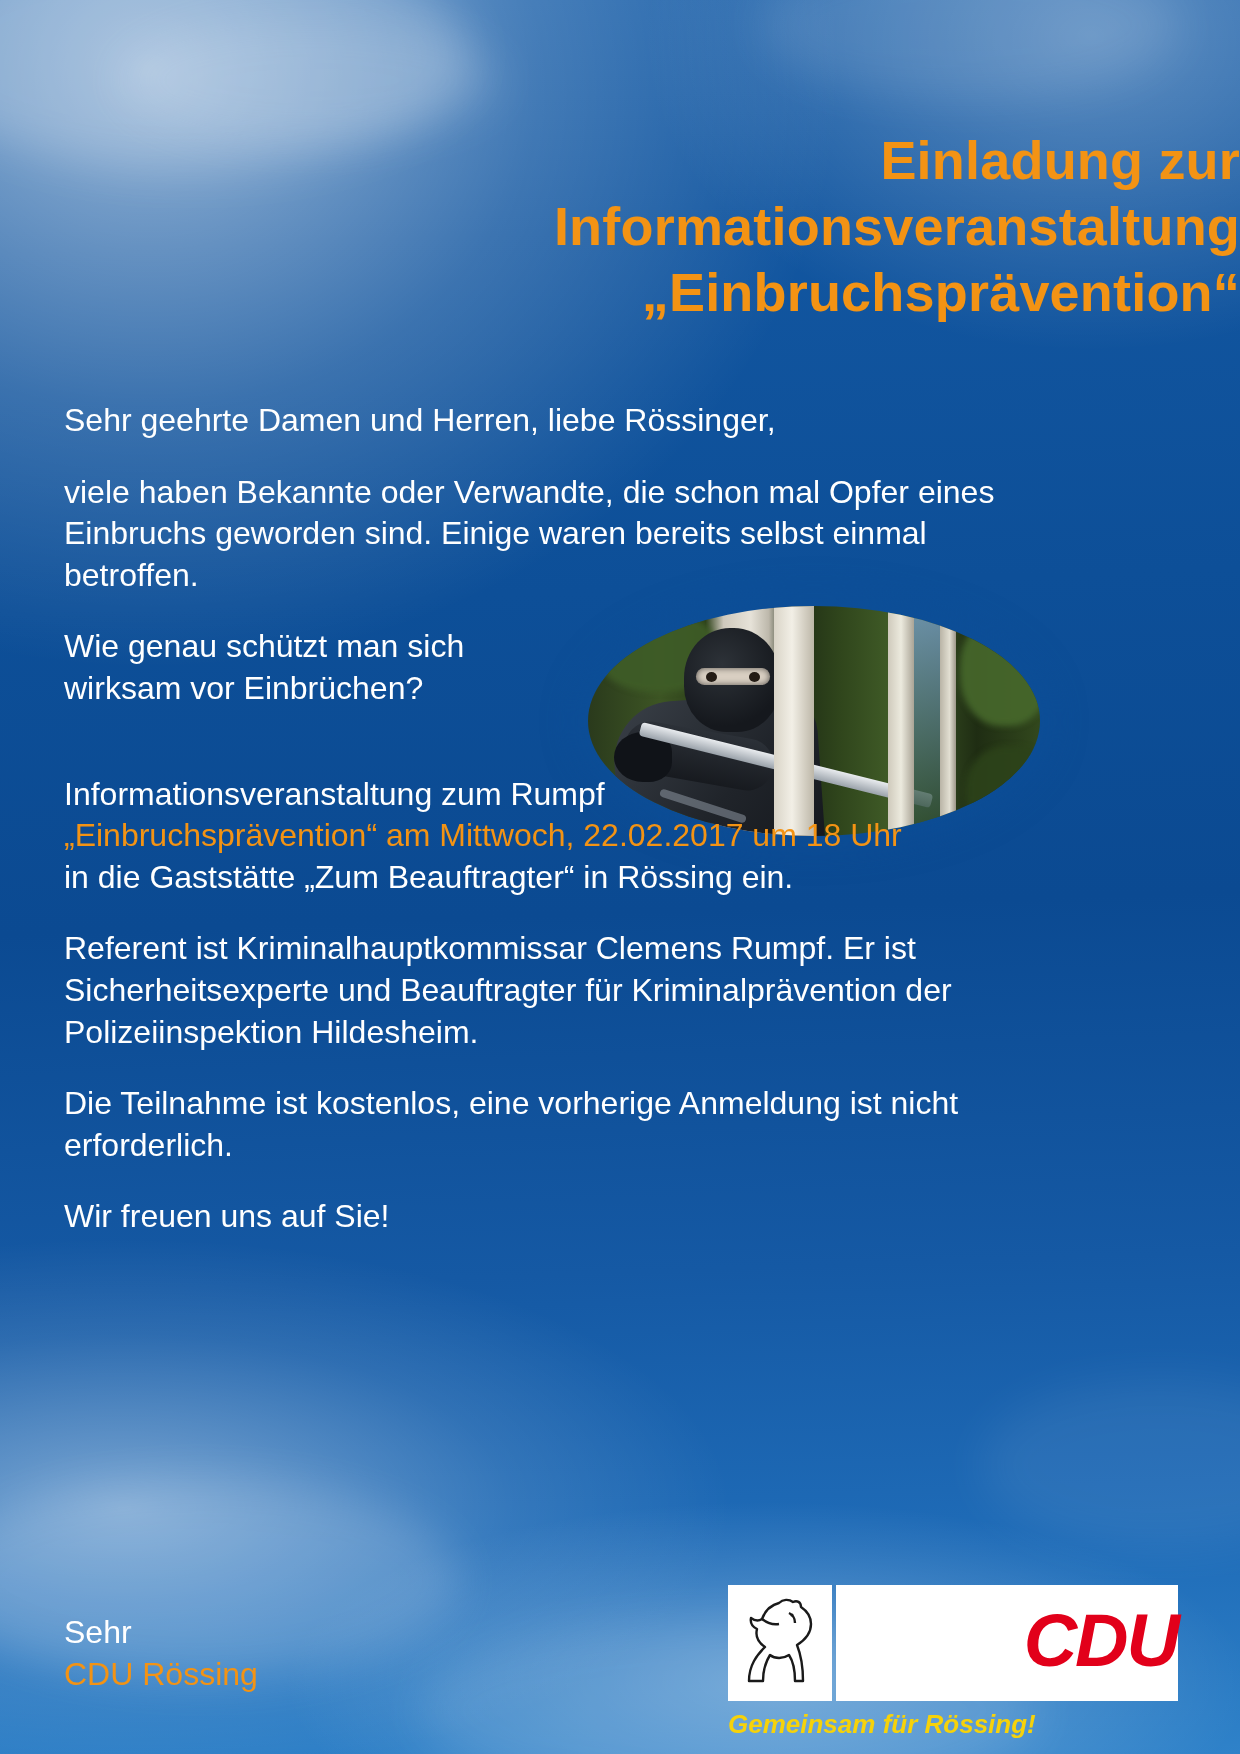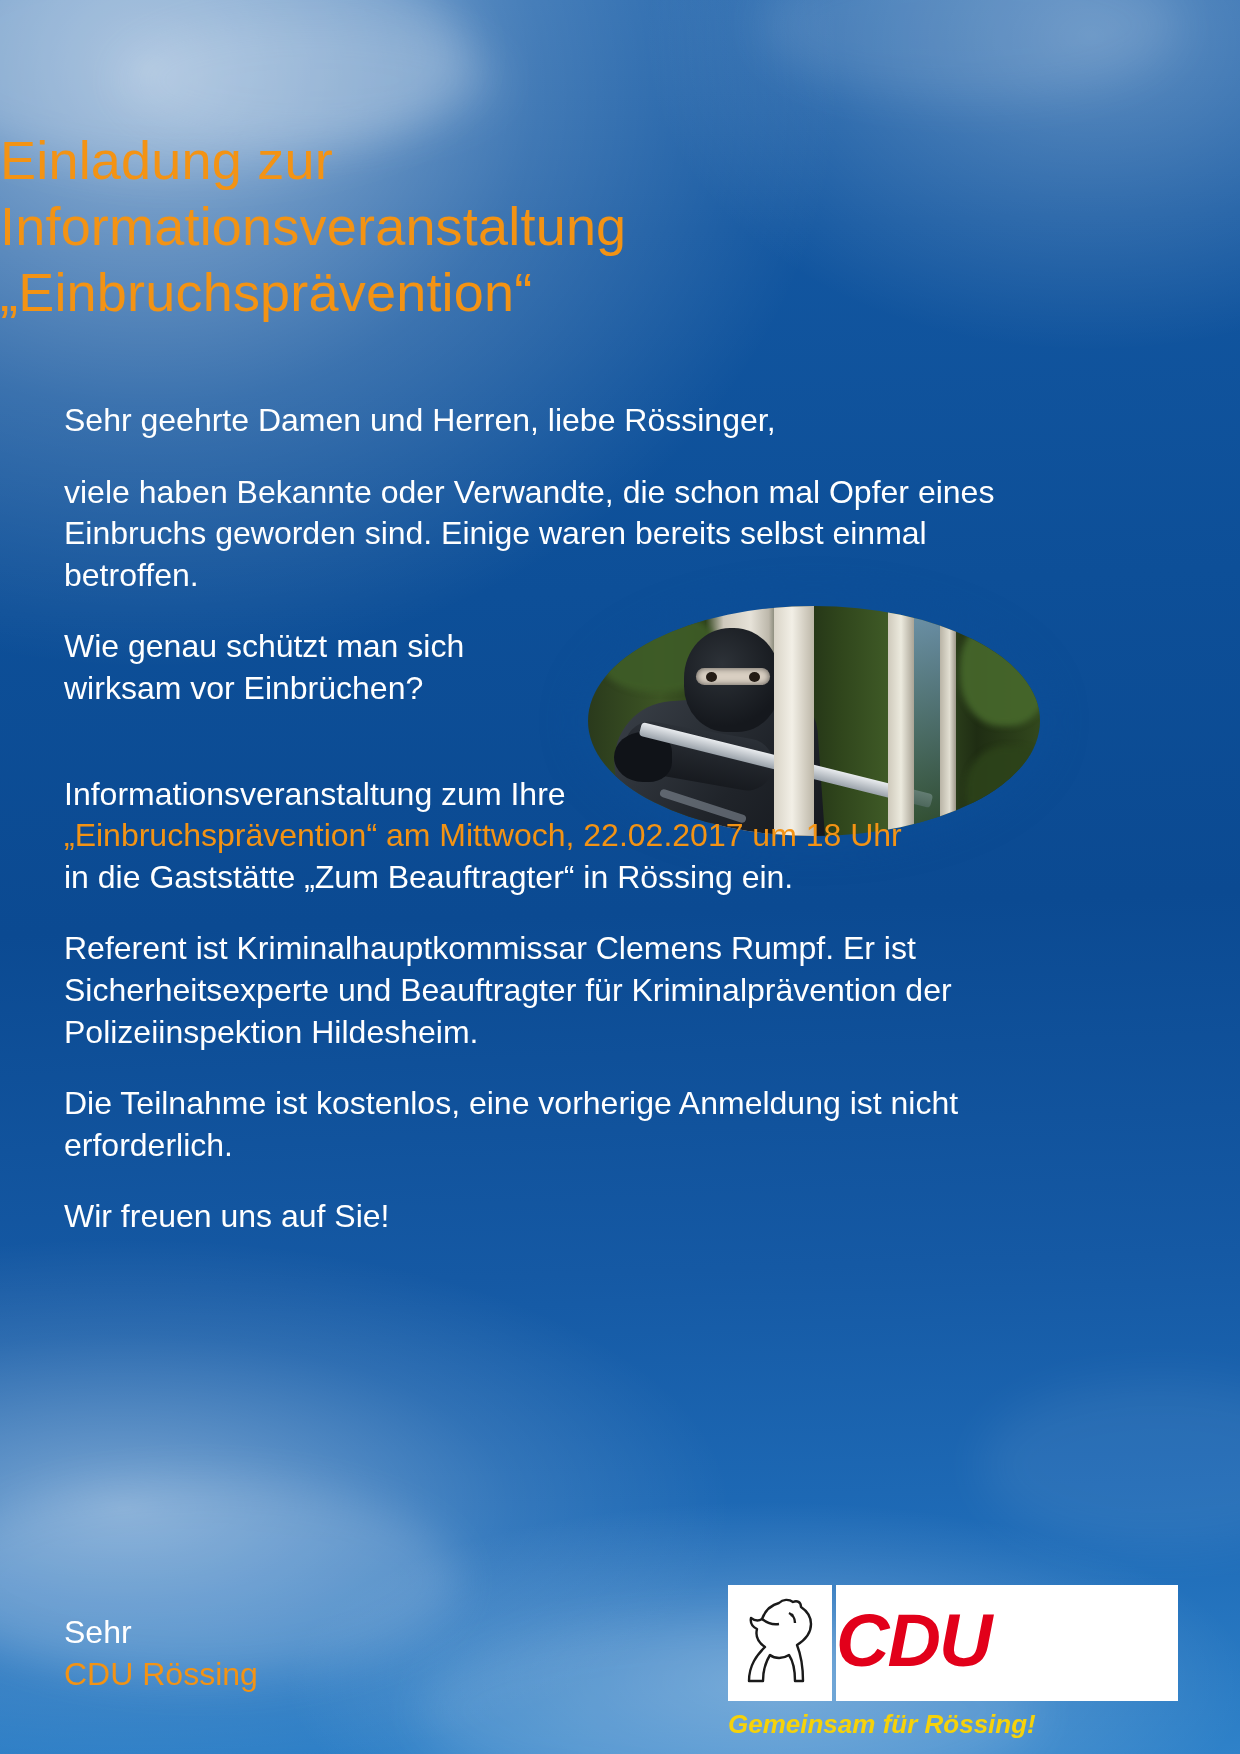--- a/index.html
+++ b/index.html
@@ -39,25 +39,25 @@
   .c3 { left: 760px;  top: -50px;  width: 420px; height: 150px; opacity: .28; }
   .c4 { left: -60px;  top: 1480px; width: 520px; height: 200px; opacity: .40; }
   .c5 { left: 420px;  top: 1620px; width: 620px; height: 180px; opacity: .26; }
   .c6 { left: 980px;  top: 1380px; width: 360px; height: 170px; opacity: .18; }
 
   .title {
     position: absolute;
     top: 128px;
     left: 0;
     width: 1240px;
-    text-align: left;
+    text-align: right;
     color: #f39314;
     font-size: 54px;
     line-height: 1.22;
-    font-weight: 400;
+    font-weight: 700;
     letter-spacing: .2px;
   }
   .title div { white-space: nowrap; }
 
   .body-text {
     position: absolute;
     left: 64px;
     top: 400px;
     width: 1010px;
     color: #ffffff;
@@ -223,21 +223,21 @@
     display: flex;
     align-items: center;
     justify-content: center;
   }
   .horse-svg { display: block; }
   .cdu-box {
     flex: 1;
     background: #ffffff;
     display: flex;
     align-items: center;
-    justify-content: flex-start;
+    justify-content: flex-end;
     margin-left: 4px;
   }
   .cdu-text {
     color: #e2001a;
     font-family: "Liberation Sans", sans-serif;
     font-weight: bold;
     font-size: 74px;
     letter-spacing: -2px;
     font-style: italic;
     line-height: 1;
@@ -294,21 +294,21 @@
   </div>
 
   <div class="body-text">
     <p>Sehr geehrte Damen und Herren, liebe Rössinger,</p>
     <p style="width: 980px;">viele haben Bekannte oder Verwandte, die schon mal Opfer eines Einbruchs geworden sind. Einige waren bereits selbst einmal betroffen.</p>
     <p class="tight" style="width: 520px;">Wie genau schützt man sich</p>
     <p style="width: 520px;">wirksam vor Einbrüchen?</p>
 
     <div class="gap"></div>
 
-    <p class="tight">Informationsveranstaltung zum Ihre</p>
+    <p class="tight">Informationsveranstaltung zum Rumpf</p>
     <p class="tight hl">„Einbruchsprävention“ am Mittwoch, 22.02.2017 um 18 Uhr</p>
     <p>in die Gaststätte „Zum Beauftragter“ in Rössing ein.</p>
 
     <p>Referent ist Kriminalhauptkommissar Clemens Rumpf. Er ist Sicherheitsexperte und Beauftragter für Kriminalprävention der Polizeiinspektion Hildesheim.</p>
     <p>Die Teilnahme ist kostenlos, eine vorherige Anmeldung ist nicht erforderlich.</p>
     <p>Wir freuen uns auf Sie!</p>
   </div>
 
   <div class="signature">
     <div>Sehr</div>

